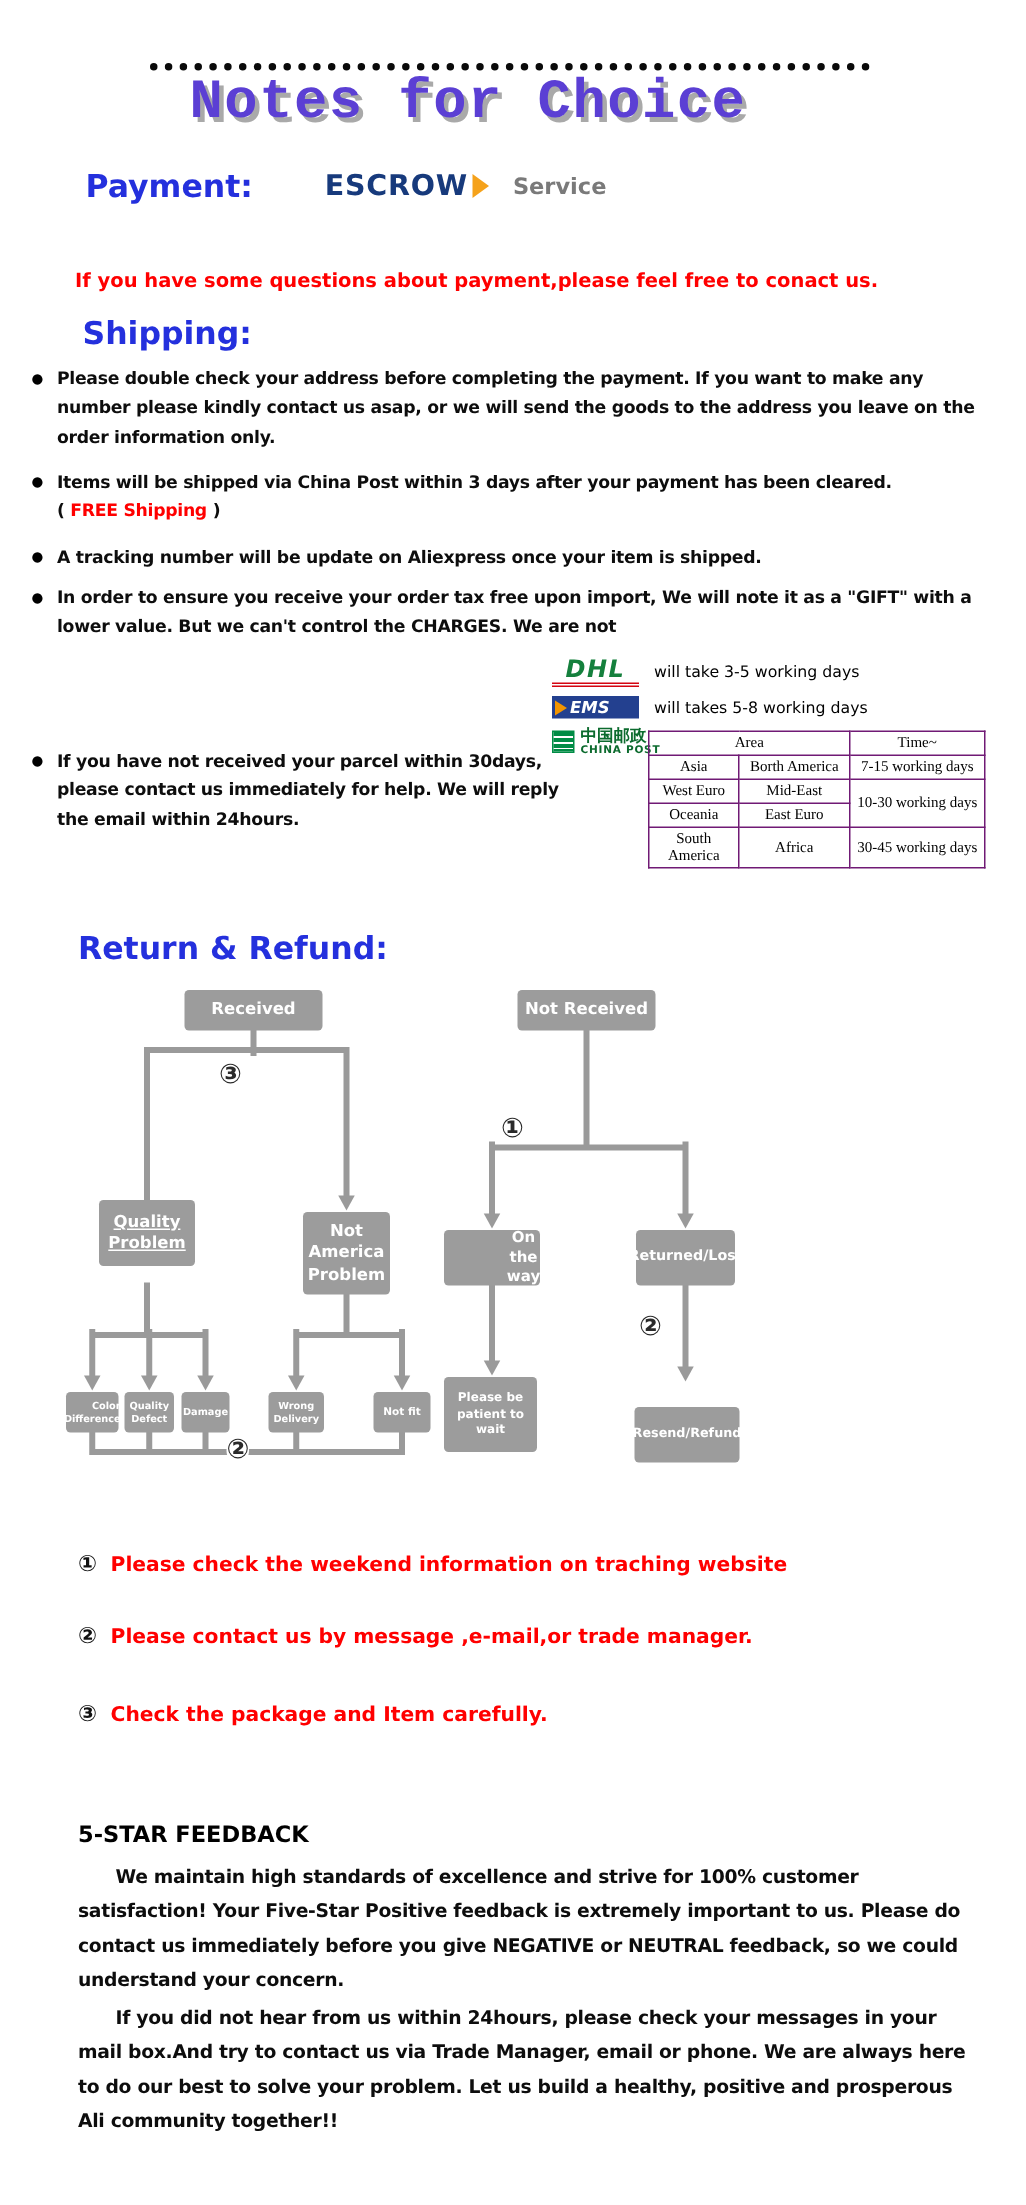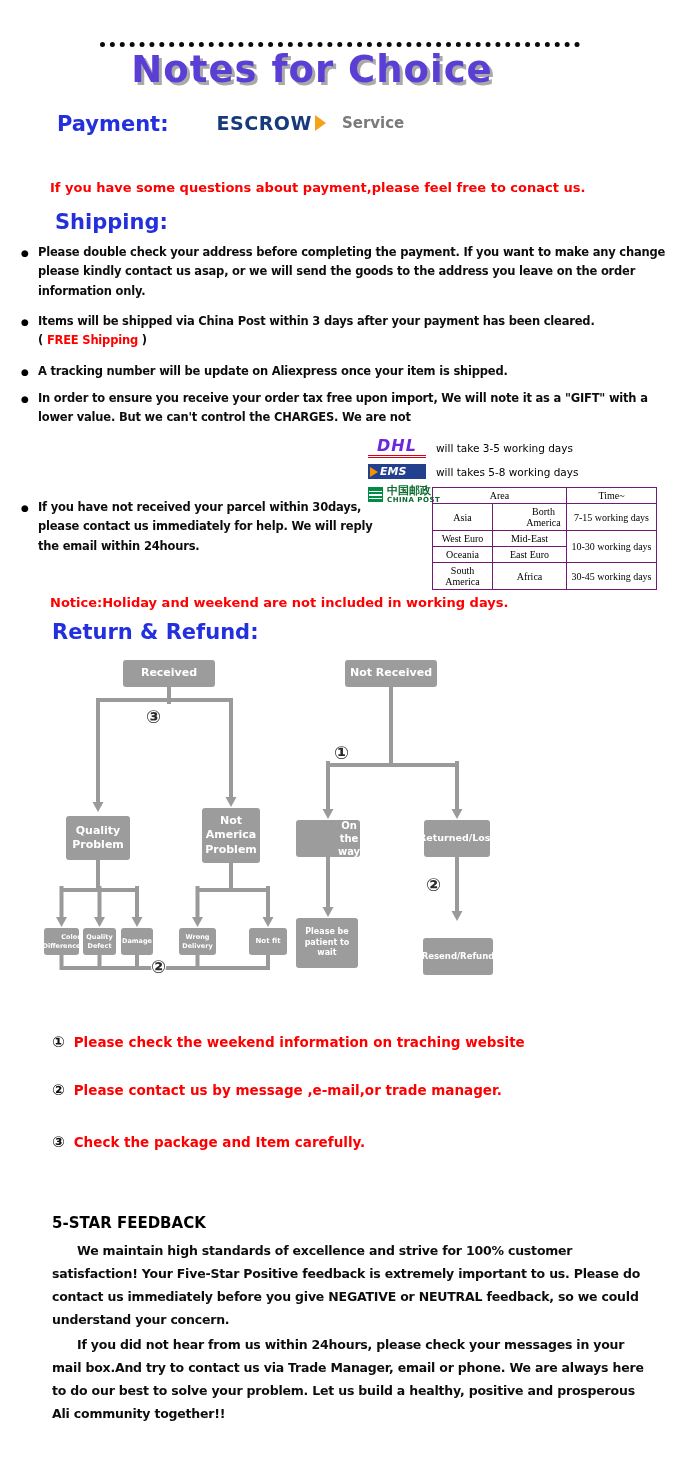--- a/index.html
+++ b/index.html
@@ -5,61 +5,61 @@
   html,body { margin:0; padding:0; background:#ffffff; }
   .page { position:relative; width:684px; height:1470px; margin:0 auto; background:#fff;
           font-family:"DejaVu Sans", sans-serif; overflow:hidden; }
   .page * { box-sizing:border-box; }
 
   
   .dotted-line { position:absolute; left:100px; top:42px; width:480px; height:0;
                  border-top:5px dotted #0a0a0a; }
   .main-title { position:absolute; left:0; top:48px; width:624px; text-align:center;
                 font-size:37px; font-weight:bold; color:#5b3fd4; letter-spacing:1px;
-                text-shadow:3px 3px 0 #a9a9a9; }
-
-  
-  .payment-row { position:absolute; left:57px; top:112px; display:flex; align-items:flex-start; }
+                text-shadow:3px 3px 0 #a9a9a9;font-family:Liberation Mono, monospace; }
+
+  
+  .payment-row { position:absolute; left:57px; top:112px; display:flex; align-items:center; }
   .payment-label { color:#2430dd; font-weight:bold; font-size:21px; }
   .escrow-wrap { display:flex; align-items:center; margin-left:48px; }
   .escrow-text { color:#173a7c; font-weight:bold; font-size:19px; letter-spacing:.5px; }
   .escrow-arrow { width:0; height:0; border-top:8px solid transparent; border-bottom:8px solid transparent;
                   border-left:11px solid #f5a21b; margin-left:3px; }
   .service-text { color:#7a7a7a; font-weight:bold; font-size:15px; margin-left:16px; }
   .payment-note { position:absolute; left:50px; top:180px; color:#ff0000; font-weight:bold; font-size:13px; }
 
   
   .section-heading { position:absolute; color:#2430dd; font-weight:bold; font-size:21px; }
   .bullet { position:absolute; left:38px; font-size:11.5px; font-weight:bold; color:#0d0d0d;
             line-height:1.68; letter-spacing:-0.2px; }
   .bullet::before { content:"●"; position:absolute; left:-17px; top:3px; font-size:9px; color:#000; }
   .red { color:#ff0000; }
   .notice-line { position:absolute; left:50px; top:595px; color:#ff0000; font-weight:bold; font-size:13px; }
 
   
   .carrier-panel { position:absolute; left:368px; top:438px; width:300px; }
   .carrier-row { display:flex; align-items:center; margin-bottom:6px; }
-  .dhl-logo { color:#6d28d9; font-style:italic; font-weight:bold; font-size:16px; letter-spacing:1px;
+  .dhl-logo { color:#15803d; font-style:italic; font-weight:bold; font-size:16px; letter-spacing:1px;
               border-bottom:3px double #d40511; line-height:1; padding-bottom:1px; width:58px; text-align:center; }
   .carrier-time { font-size:10.5px; font-weight:normal; color:#000; margin-left:10px; }
   .ems-logo { background:#23408f; color:#fff; font-style:italic; font-weight:bold; font-size:11px;
               padding:1px 6px 1px 2px; display:inline-flex; align-items:center; width:58px; }
   .ems-wing { width:0; height:0; border-top:5px solid transparent; border-bottom:5px solid transparent;
               border-left:8px solid #f29400; margin-right:2px; }
   .cp-logo { display:flex; align-items:center; margin-bottom:2px; }
   .cp-emblem { width:15px; height:15px; background:linear-gradient(#008c45 20%, #fff 20%, #fff 30%, #008c45 30%,
                #008c45 50%, #fff 50%, #fff 60%, #008c45 60%, #008c45 80%, #fff 80%, #fff 88%, #008c45 88%);
                border:1px solid #008c45; margin-right:4px; }
   .cp-text-cn { font-size:11px; font-weight:bold; color:#0c6b2e; line-height:1.05; }
   .cp-text-en { font-size:7px; font-weight:bold; color:#0c6b2e; letter-spacing:.5px; line-height:1.05; }
 
   .ship-table { position:absolute; left:432px; top:487px; border-collapse:collapse;
                 font-family:"Liberation Serif", serif; font-size:10px; color:#000; }
   .ship-table td { border:1px solid #701a75; text-align:center; padding:2px 4px; height:15px; }
-  .ship-table .col-a { width:60px; } .ship-table .col-b { width:74px;padding-left:32px; } .ship-table .col-t { width:90px; }
+  .ship-table .col-a { width:60px; } .ship-table .col-b { width:74px; } .ship-table .col-t { width:90px; }
 
   
   .flowchart { position:absolute; left:0; top:650px; width:684px; height:340px; }
   .flow-svg { position:absolute; left:0; top:0; }
   .flow-box { position:absolute; background:#9c9c9c; color:#fff; font-weight:bold; text-align:center;
               display:flex; align-items:center; justify-content:center; border-radius:3px; line-height:1.3;
               padding:1px 2px; }
   .flow-num { position:absolute; font-size:18px; font-weight:bold; color:#2a2a2a; }
   .flow-num.on-line { background:#fff; border-radius:50%; line-height:1; }
 
@@ -86,21 +86,21 @@
     <span class="escrow-wrap">
       <span class="escrow-text">ESCROW</span>
       <span class="escrow-arrow"></span>
       <span class="service-text">Service</span>
     </span>
   </div>
   <div class="payment-note">If you have some questions about payment,please feel free to conact us.</div>
 
   <div class="section-heading" style="left:55px; top:210px;">Shipping:</div>
 
-  <div class="bullet" style="top:243px; width:628px;">Please double check your address before completing the payment. If you want to make any change please kindly contact us asap, or we will send the goods to the address you leave on the order information only.</div>
+  <div class="bullet" style="top:243px; width:628px;">Please double check your address before completing the payment. If you want to make any number please kindly contact us asap, or we will send the goods to the address you leave on the order information only.</div>
 
   <div class="bullet" style="top:312px; width:628px;">
     <span>Items will be shipped via China Post within 3 days after your payment has been cleared.</span><br>
     <span>(</span>
     <span class="red">FREE Shipping</span>
     <span>)</span>
   </div>
 
   <div class="bullet" style="top:362px; width:628px;">A tracking number will be update on Aliexpress once your item is shipped.</div>
 
@@ -151,21 +151,20 @@
       <td>East Euro</td>
     </tr>
     <tr>
       <td>South America</td>
       <td>Africa</td>
       <td>30-45 working days</td>
     </tr>
   </tbody>
     </table>
 
-  <div class="notice-line">Notice:Holiday and weekend are not included in working days.</div>
 
   <div class="section-heading" style="left:52px; top:620px;">Return &amp; Refund:</div>
 
   <div class="flowchart">
     <svg class="flow-svg" width="684" height="340" viewBox="0 0 684 340">
       <g stroke="#9a9a9a" stroke-width="4" fill="none" stroke-linecap="square">
         <path d="M169 37 V52 M98 50 H231 M98 50 V153 M231 50 V148"></path>
         <path d="M391 37 V115 M328 115 H457 M328 113 V160 M457 113 V160"></path>
         <path d="M98 207 V240 M61.5 240 H137 M61.5 238 V268 M99.5 238 V268 M137 238 V268"></path>
         <path d="M231 213 V240 M197.5 240 H268 M197.5 238 V268 M268 238 V268"></path>
@@ -187,21 +186,21 @@
         <path d="M457 271 L451.5 261 L462.5 261 Z"></path>
       </g>
     </svg>
 
     <div class="flow-box" style="left:123px; top:10px; width:92px; height:27px; font-size:11px;">Received</div>
     <div class="flow-box" style="left:345px; top:10px; width:92px; height:27px; font-size:11px;">Not Received</div>
 
     <span class="flow-num" style="left:146px; top:56px;">③</span>
     <span class="flow-num" style="left:334px; top:92px;">①</span>
 
-    <div class="flow-box" style="left:66px; top:166px; width:64px; height:44px; font-size:11px;">Quality Problem</div>
+    <div class="flow-box" style="left:66px; top:150px; width:64px; height:44px; font-size:11px;text-decoration:underline;">Quality Problem</div>
     <div class="flow-box" style="left:202px; top:158px; width:58px; height:55px; font-size:11px;">Not America Problem</div>
     <div class="flow-box" style="left:296px; top:170px; width:64px; height:37px; font-size:10px;padding-left:44px;">On the way</div>
     <div class="flow-box" style="left:424px; top:170px; width:66px; height:37px; font-size:9.5px;">Returned/Lost</div>
 
     <span class="flow-num" style="left:426px; top:224px;">②</span>
 
     <div class="flow-box" style="left:44px; top:278px; width:35px; height:27px; font-size:6.5px;text-align:right;">Color Difference</div>
     <div class="flow-box" style="left:83px; top:278px; width:33px; height:27px; font-size:6.5px;">Quality Defect</div>
     <div class="flow-box" style="left:121px; top:278px; width:32px; height:27px; font-size:6.5px;">Damage</div>
     <div class="flow-box" style="left:179px; top:278px; width:37px; height:27px; font-size:6.5px;">Wrong Delivery</div>

